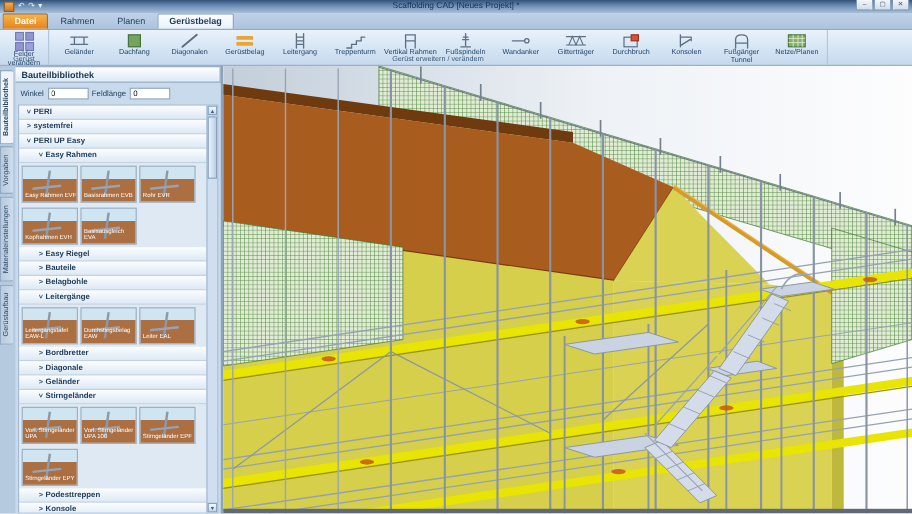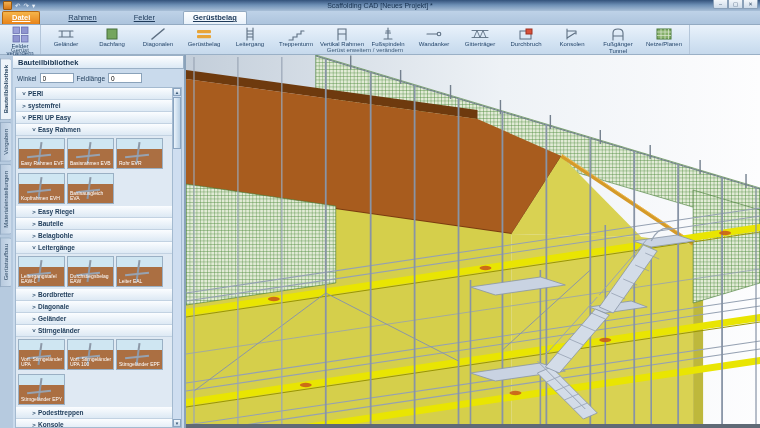--- a/index.html
+++ b/index.html
@@ -16,21 +16,21 @@
   .qbtn{font-size:6.5px;color:#e9f0f8;line-height:8px;}
   .winctl{position:absolute;top:0;right:2px;display:flex;}
   .wbtn{width:13px;height:8px;font-size:5.5px;line-height:8px;text-align:center;color:#3c5570;
     background:linear-gradient(#f2f6fa,#cfdcea);border:1px solid #8aa0b8;border-top:none;}
   .wbtn:first-child{border-radius:0 0 0 2px;}
   .wbtn:last-child{border-radius:0 0 2px 0;}
   
   .tabrow{position:absolute;top:11px;left:0;right:0;height:14px;
     background:linear-gradient(#bed2e8,#adc4dd);border-bottom:1px solid #93aac2;
     display:flex;align-items:flex-end;padding-left:2px;box-sizing:border-box;}
-  .tab{font-size:7.5px;color:#1e3a5a;padding:1px 9px 2px;margin-right:19px;text-decoration:underline;}
+  .tab{font-size:7.5px;color:#1e3a5a;padding:1px 9px 2px;margin-right:1px;}
   .tab.datei{background:linear-gradient(#f5b54a,#e8831a);color:#fff;font-weight:bold;
     border-radius:2px 2px 0 0;border:1px solid #b86a10;border-bottom:none;}
   .tab.active{background:linear-gradient(#fdfeff,#e8f1fa);border:1px solid #93aac2;border-bottom:none;
     border-radius:2px 2px 0 0;font-weight:bold;}
   
   .ribbon{position:absolute;top:25px;left:0;right:0;height:30px;
     background:linear-gradient(#eaf2fb,#d3e3f3 60%,#c6d9ec);
     border-bottom:1px solid #9ab0c6;display:flex;box-sizing:border-box;}
   .rgroup{position:relative;display:flex;align-items:flex-start;
     border-right:1px solid #b4c6da;padding:1px 2px 8px;box-sizing:border-box;}
@@ -102,21 +102,21 @@
   <div class="winctl">
     <span class="wbtn">–</span>
     <span class="wbtn">▢</span>
     <span class="wbtn">✕</span>
   </div>
 </div>
 
 <div class="tabrow">
   <span class="tab datei">Datei</span>
   <span class="tab">Rahmen</span>
-  <span class="tab">Felder</span>
+  <span class="tab">Planen</span>
   <span class="tab active">Gerüstbelag</span>
 </div>
 
 <div class="ribbon">
   <div class="rgroup">
     <div class="rbtn rbtn-big">
       <span class="ric">
         <svg width="17" height="17" viewBox="0 0 17 17">
             <rect x="1" y="1" width="6.5" height="6.5" fill="#9aa0d8" stroke="#6a70b0" stroke-width="0.8"></rect>
             <rect x="9.5" y="1" width="6.5" height="6.5" fill="#8f95d0" stroke="#6a70b0" stroke-width="0.8"></rect>

